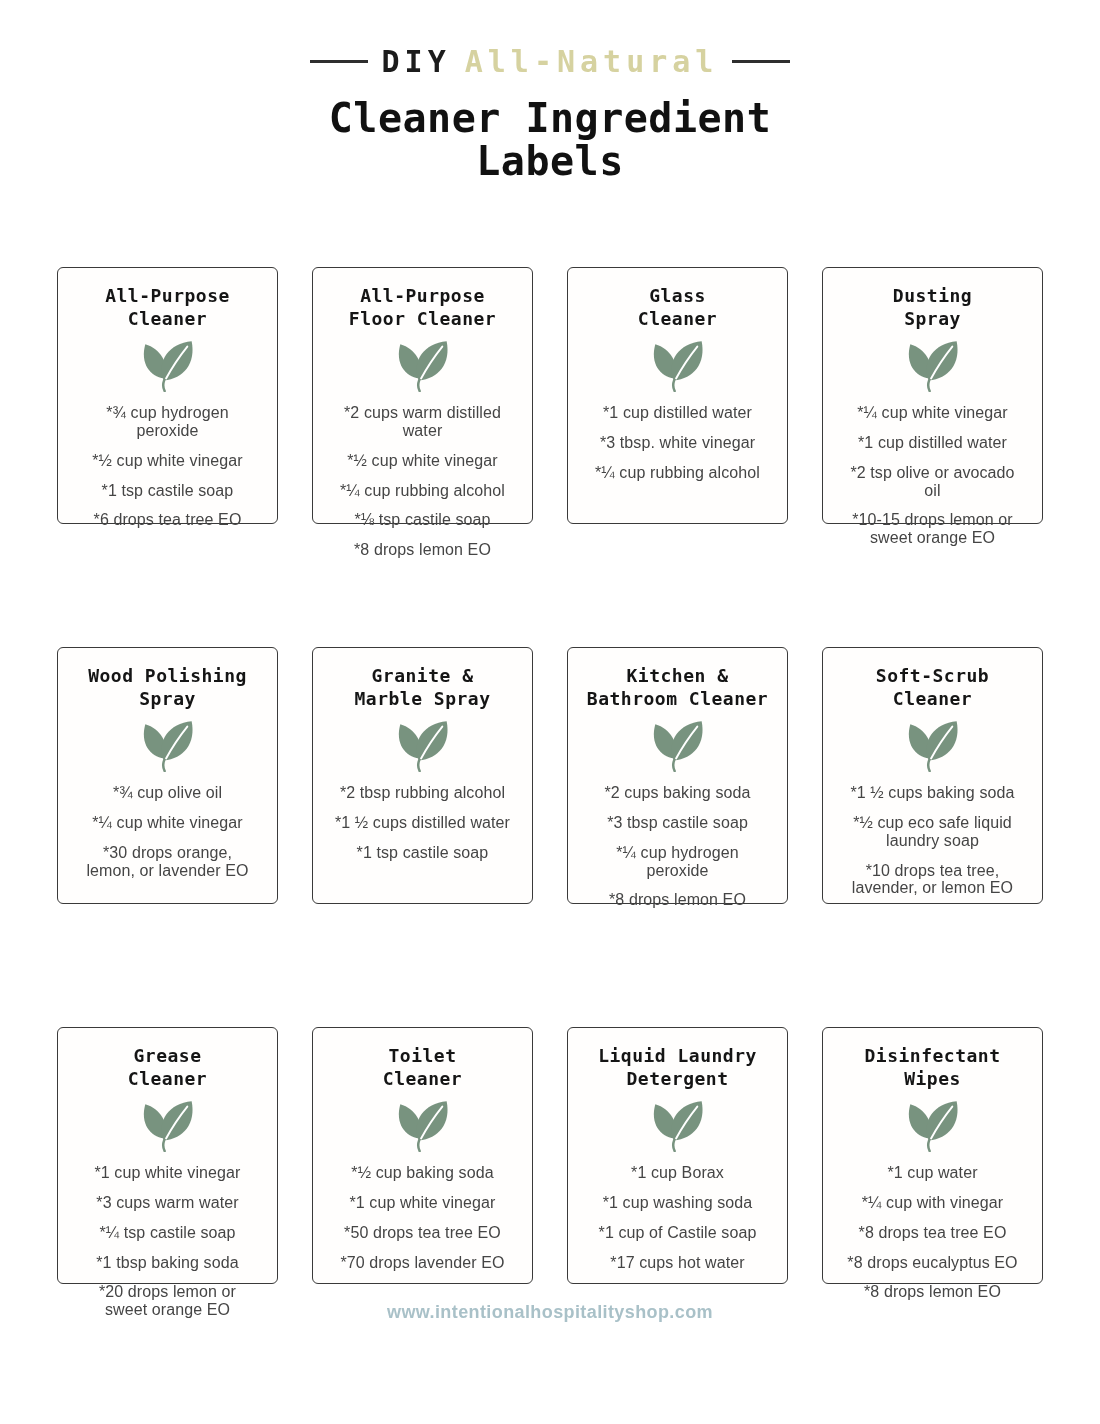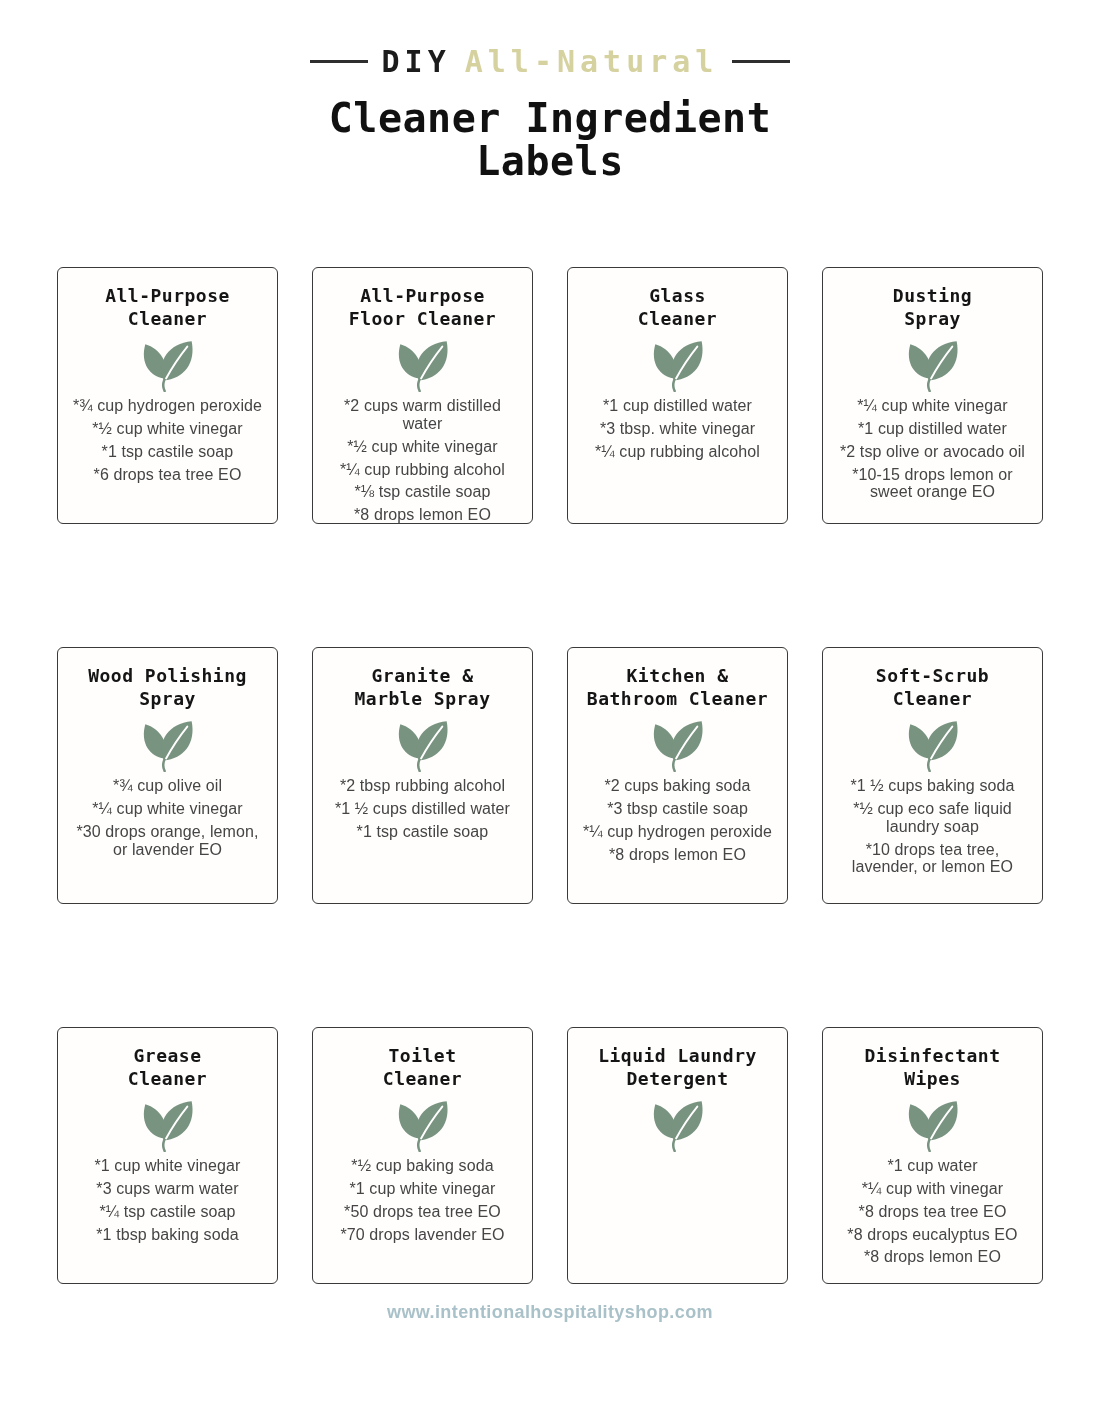--- a/index.html
+++ b/index.html
@@ -55,21 +55,21 @@
     color:#151515;line-height:1.3;
     white-space:pre-line;
   }
   .leaf{
     display:block;margin:5px auto 4px auto;
   }
   .ingredients{
     font-size:16px;color:#454545;line-height:1.12;
     letter-spacing:0.1px;
   }
-  .ing-line{margin:5px;}
+  .ing-line{margin:12px;}
   
   .footer{
     position:absolute;top:1302px;left:0;width:100%;
     text-align:center;
     font-size:18px;letter-spacing:0.4px;
     color:var(--footer,#a9c1c8);
     font-weight:bold;
   }
 </style>
 </head>
@@ -229,20 +229,21 @@
         <path class="leaf-small" d="M28 44 C13 42 3 28 8.5 8.5 C24 13 33 28 29.5 44 Z" fill="#78937f"></path>
         <path class="leaf-big" d="M27.5 46 C20 26 33 7.5 56.5 5.5 C61 28 48.5 44.5 27.5 46 Z" fill="#78937f"></path>
         <path class="leaf-vein" d="M30 44 C36 33 44 21 52 11" fill="none" stroke="#ffffff" stroke-width="2" stroke-linecap="round"></path>
         <path class="leaf-stem" d="M28 46 C26.5 50 26.5 53 28.5 57" fill="none" stroke-width="2.6" stroke-linecap="round" stroke="#78937f"></path>
       </svg>
       <div class="ingredients">
           <div class="ing-line">*1 cup white vinegar</div>
           <div class="ing-line">*3 cups warm water</div>
           <div class="ing-line">*¼ tsp castile soap</div>
           <div class="ing-line">*1 tbsp baking soda</div>
+          <div class="ing-line">*20 drops lemon or sweet orange EO</div>
         </div>
     </div>
 
     <div class="card">
       <div class="card-title">Toilet
 Cleaner</div>
       <svg class="leaf" width="62" height="56" viewBox="0 0 64 58" aria-hidden="true">
         <path class="leaf-small" d="M28 44 C13 42 3 28 8.5 8.5 C24 13 33 28 29.5 44 Z" fill="#78937f"></path>
         <path class="leaf-big" d="M27.5 46 C20 26 33 7.5 56.5 5.5 C61 28 48.5 44.5 27.5 46 Z" fill="#78937f"></path>
         <path class="leaf-vein" d="M30 44 C36 33 44 21 52 11" fill="none" stroke="#ffffff" stroke-width="2" stroke-linecap="round"></path>
@@ -258,20 +259,26 @@
 
     <div class="card">
       <div class="card-title">Liquid Laundry
 Detergent</div>
       <svg class="leaf" width="62" height="56" viewBox="0 0 64 58" aria-hidden="true">
         <path class="leaf-small" d="M28 44 C13 42 3 28 8.5 8.5 C24 13 33 28 29.5 44 Z" fill="#78937f"></path>
         <path class="leaf-big" d="M27.5 46 C20 26 33 7.5 56.5 5.5 C61 28 48.5 44.5 27.5 46 Z" fill="#78937f"></path>
         <path class="leaf-vein" d="M30 44 C36 33 44 21 52 11" fill="none" stroke="#ffffff" stroke-width="2" stroke-linecap="round"></path>
         <path class="leaf-stem" d="M28 46 C26.5 50 26.5 53 28.5 57" fill="none" stroke-width="2.6" stroke-linecap="round" stroke="#78937f"></path>
       </svg>
+      <div class="ingredients">
+          <div class="ing-line">*1 cup Borax</div>
+          <div class="ing-line">*1 cup washing soda</div>
+          <div class="ing-line">*1 cup of Castile soap</div>
+          <div class="ing-line">*17 cups hot water</div>
+        </div>
     </div>
 
     <div class="card">
       <div class="card-title">Disinfectant
 Wipes</div>
       <svg class="leaf" width="62" height="56" viewBox="0 0 64 58" aria-hidden="true">
         <path class="leaf-small" d="M28 44 C13 42 3 28 8.5 8.5 C24 13 33 28 29.5 44 Z" fill="#78937f"></path>
         <path class="leaf-big" d="M27.5 46 C20 26 33 7.5 56.5 5.5 C61 28 48.5 44.5 27.5 46 Z" fill="#78937f"></path>
         <path class="leaf-vein" d="M30 44 C36 33 44 21 52 11" fill="none" stroke="#ffffff" stroke-width="2" stroke-linecap="round"></path>
         <path class="leaf-stem" d="M28 46 C26.5 50 26.5 53 28.5 57" fill="none" stroke-width="2.6" stroke-linecap="round" stroke="#78937f"></path>

